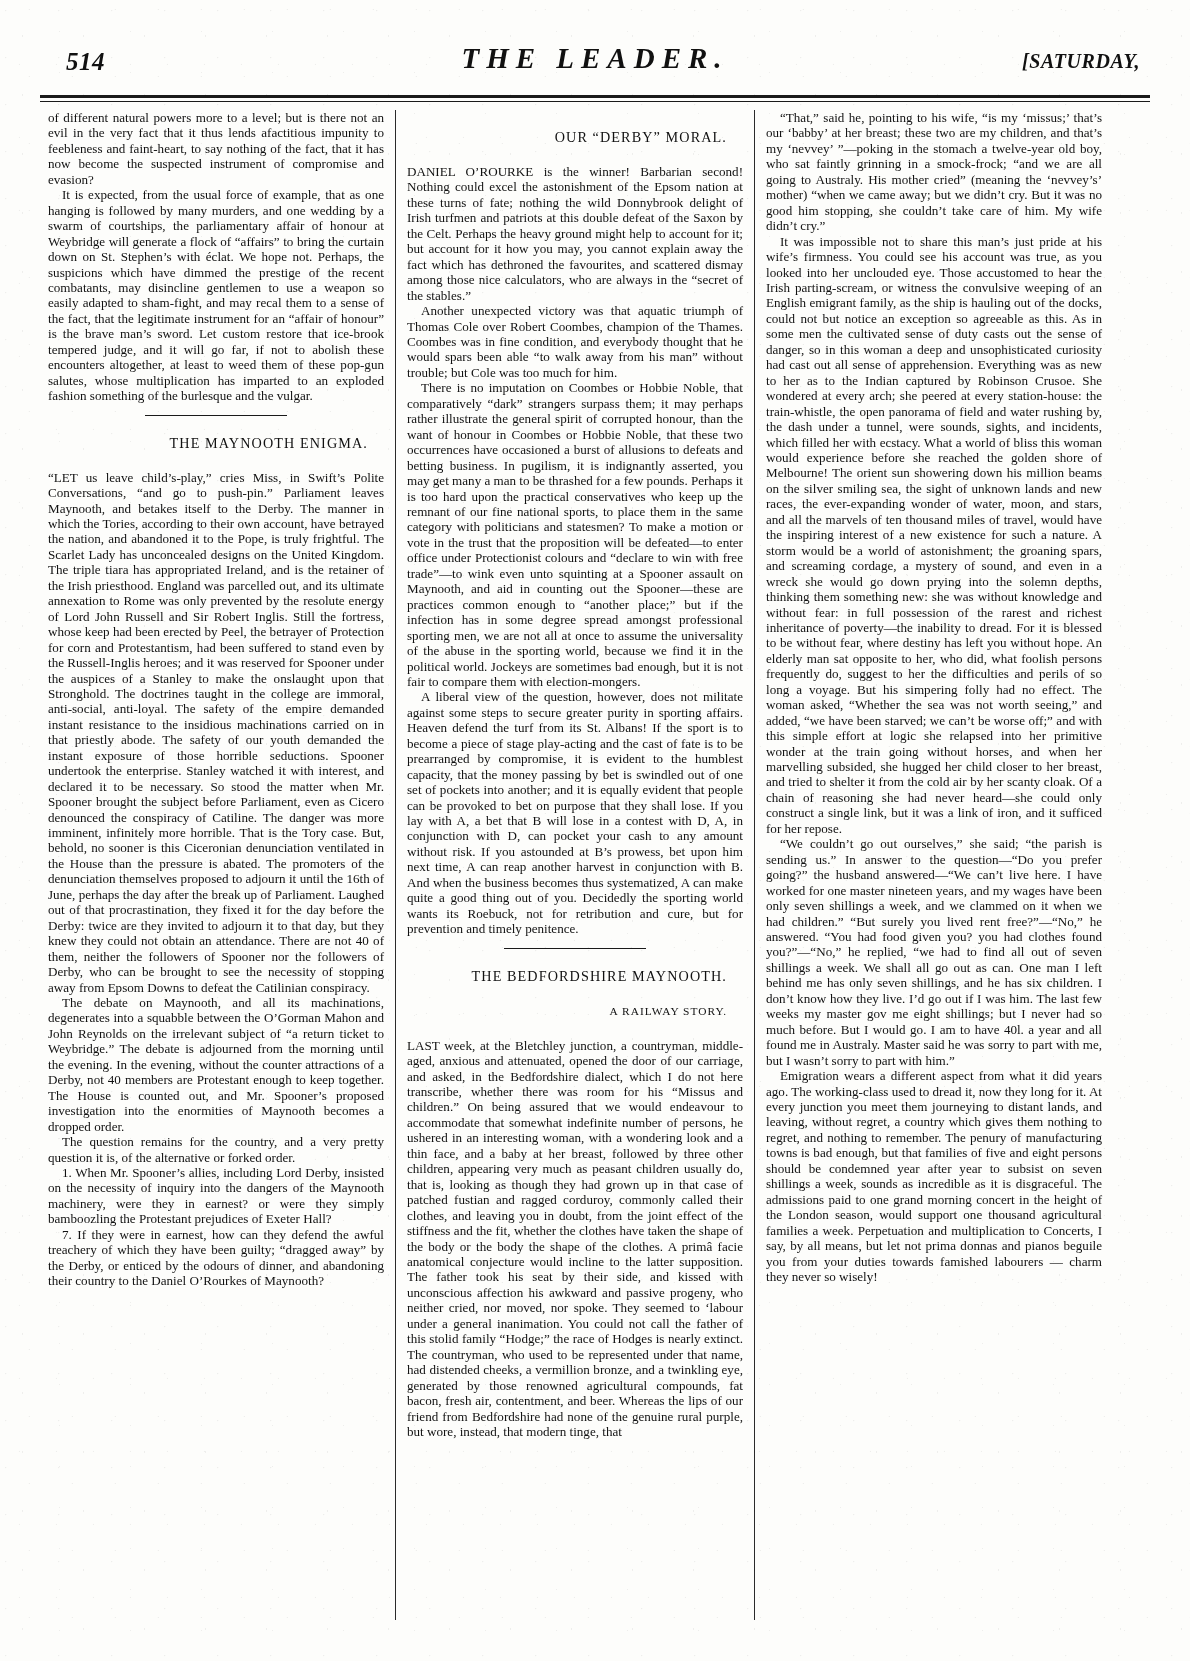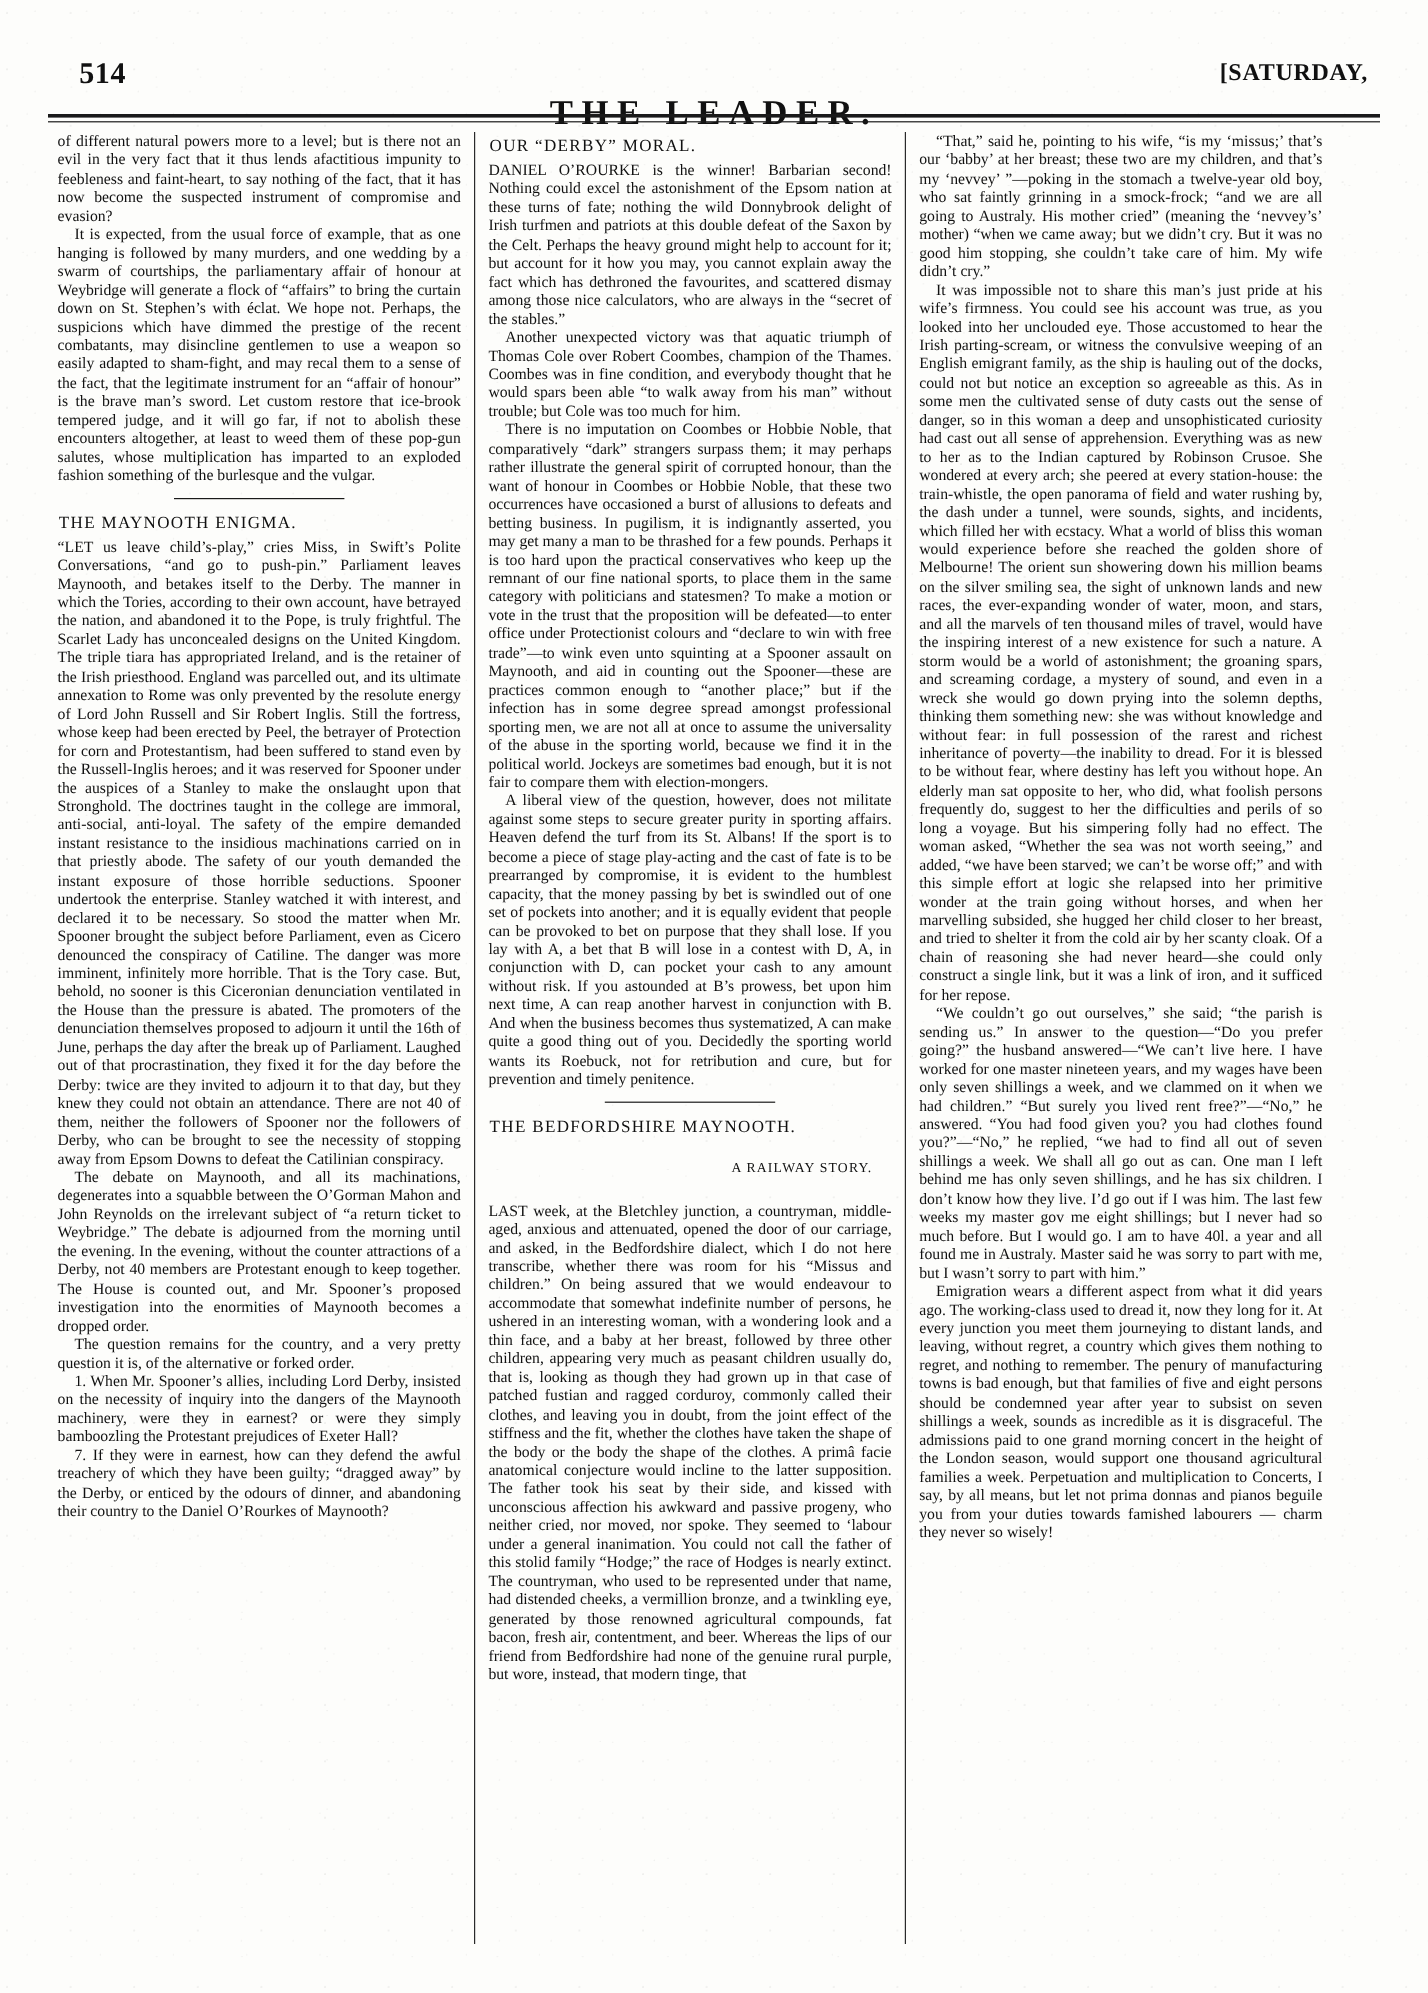--- a/index.html
+++ b/index.html
@@ -25,39 +25,39 @@
     padding: 0;
   }
 
   
   .masthead {
     position: absolute;
     left: 38px;
     right: 38px;
     top: 42px;
     height: 46px;
+    font-style: italic;
   }
   .folio {
     position: absolute;
     left: 28px;
     top: 6px;
     font-size: 25px;
     font-weight: bold;
     letter-spacing: 0.5px;
   }
   .paper-title {
     position: absolute;
     left: 0;
     right: 0;
     top: 0;
     text-align: center;
     font-size: 29px;
     font-weight: bold;
     letter-spacing: 7px;
-    margin-top: 36px;
   }
   .daystamp {
     position: absolute;
     right: 12px;
     top: 8px;
     font-size: 20px;
     font-weight: bold;
     letter-spacing: 0.6px;
   }
   .sc { font-variant: small-caps; }
@@ -108,26 +108,26 @@
   }
 
   .col p {
     margin: 0;
     text-indent: 14px;
   }
   .col p.noindent { text-indent: 0; }
 
   
   h2.art-head {
-    margin: 1px;
+    margin: 16px;
     padding: 0;
     font-size: 14.2px;
     font-weight: normal;
     letter-spacing: 1.1px;
-    text-align: left;
+    text-align: right;
     line-height: 22px;
   }
   h3.art-sub {
     margin: 16px;
     padding: 0 0 2px 0;
     font-size: 11.4px;
     font-weight: normal;
     letter-spacing: 1.0px;
     text-align: right;
     line-height: 17px;

